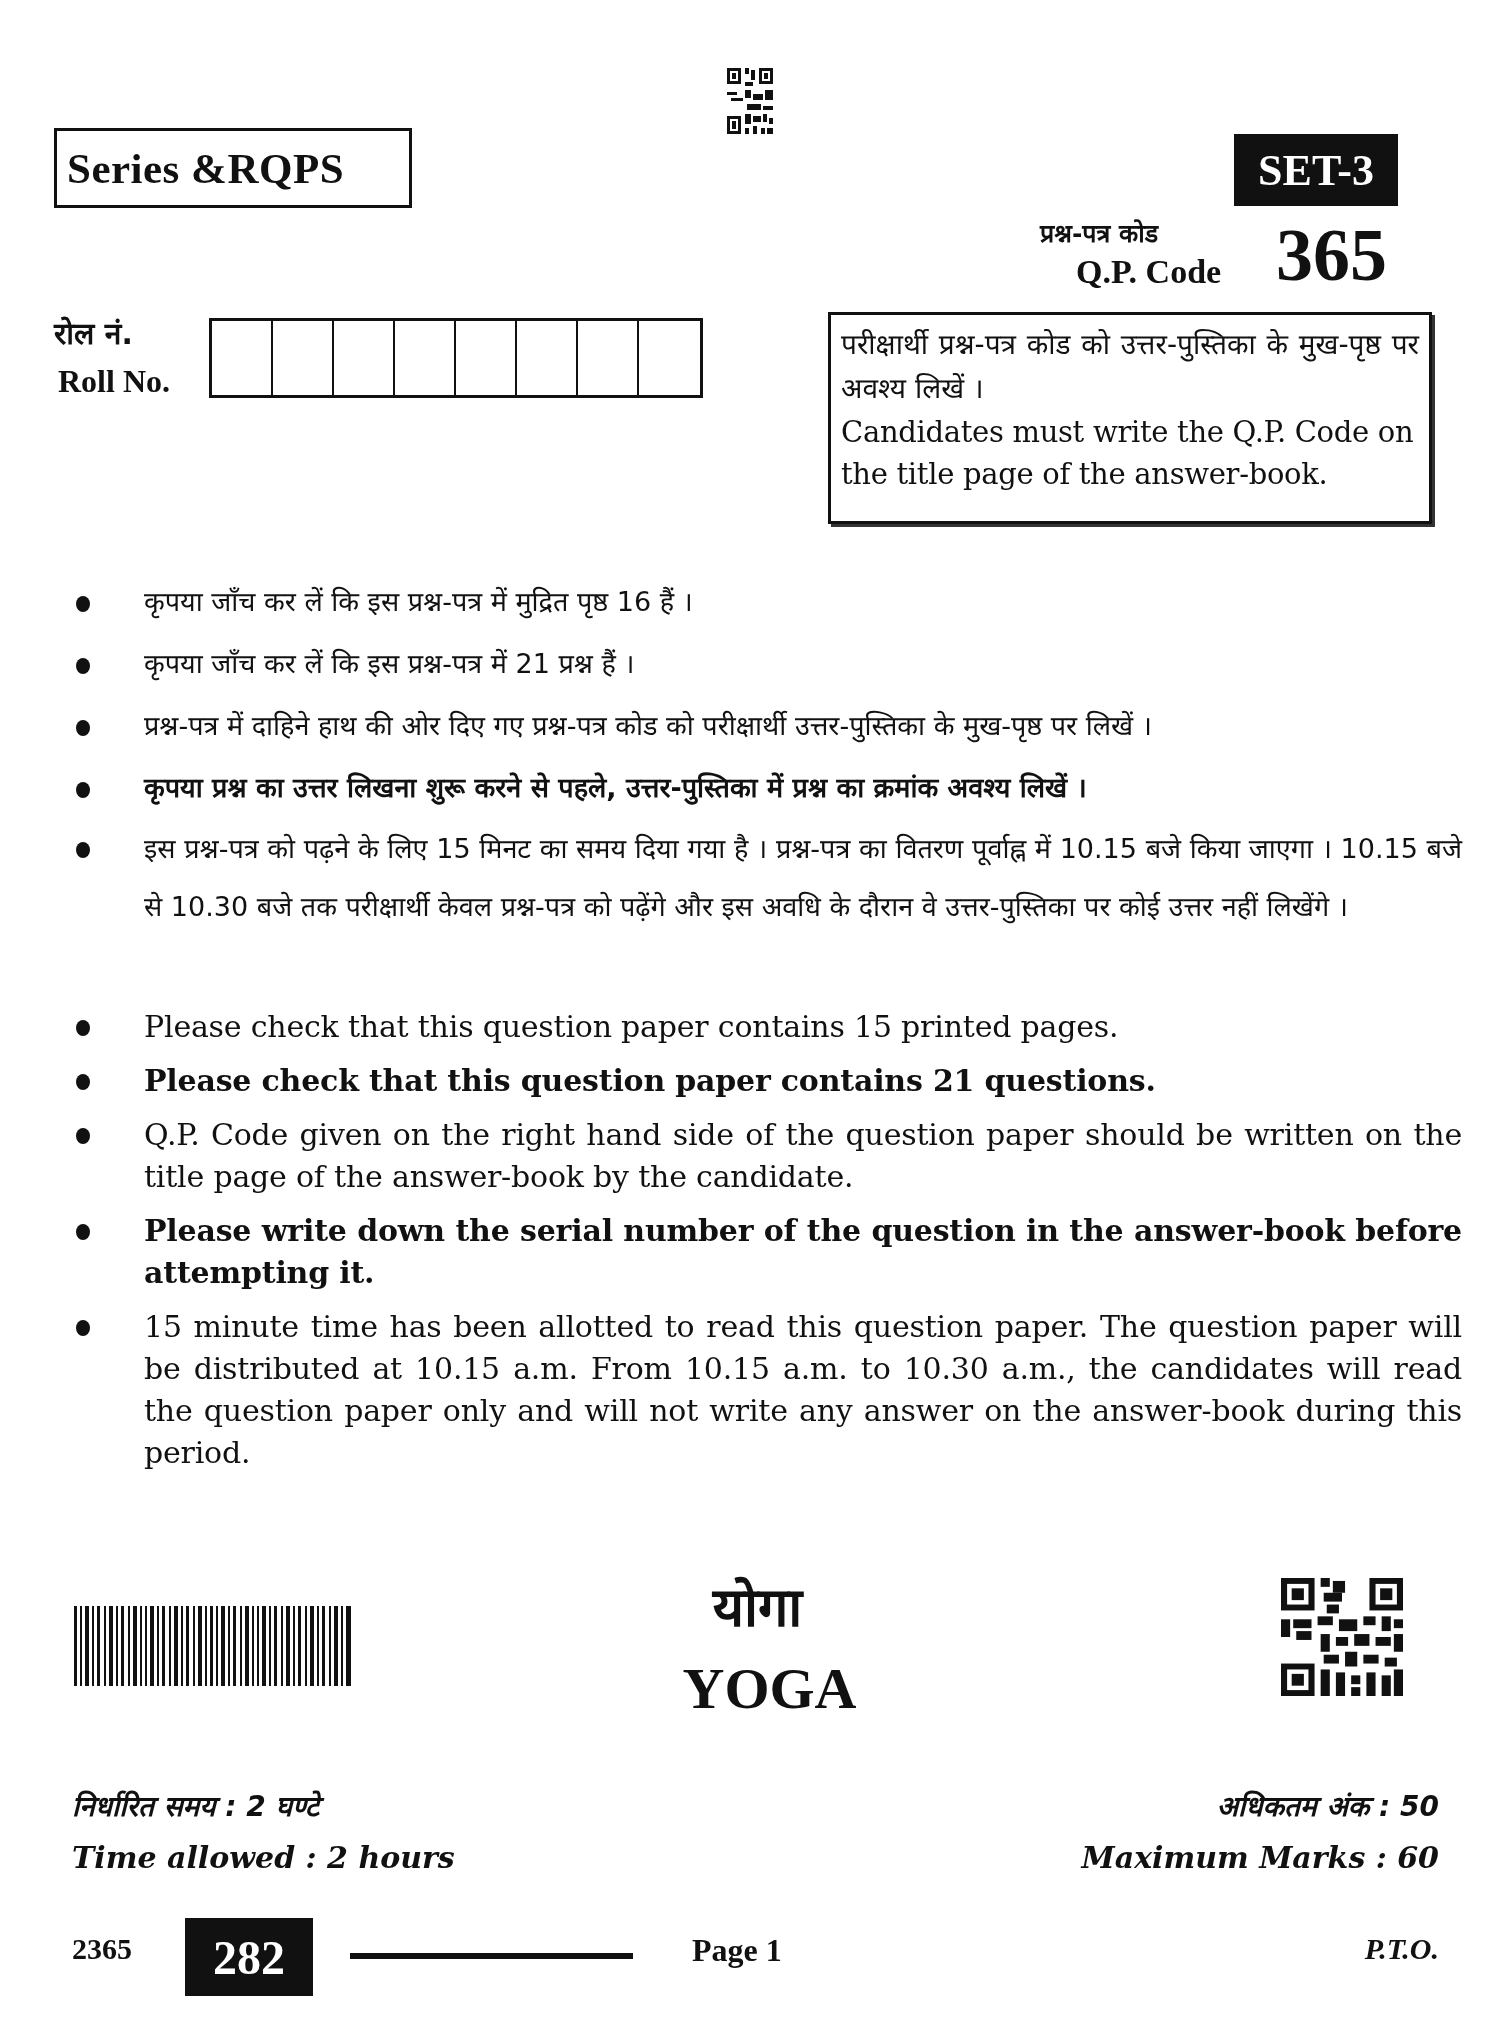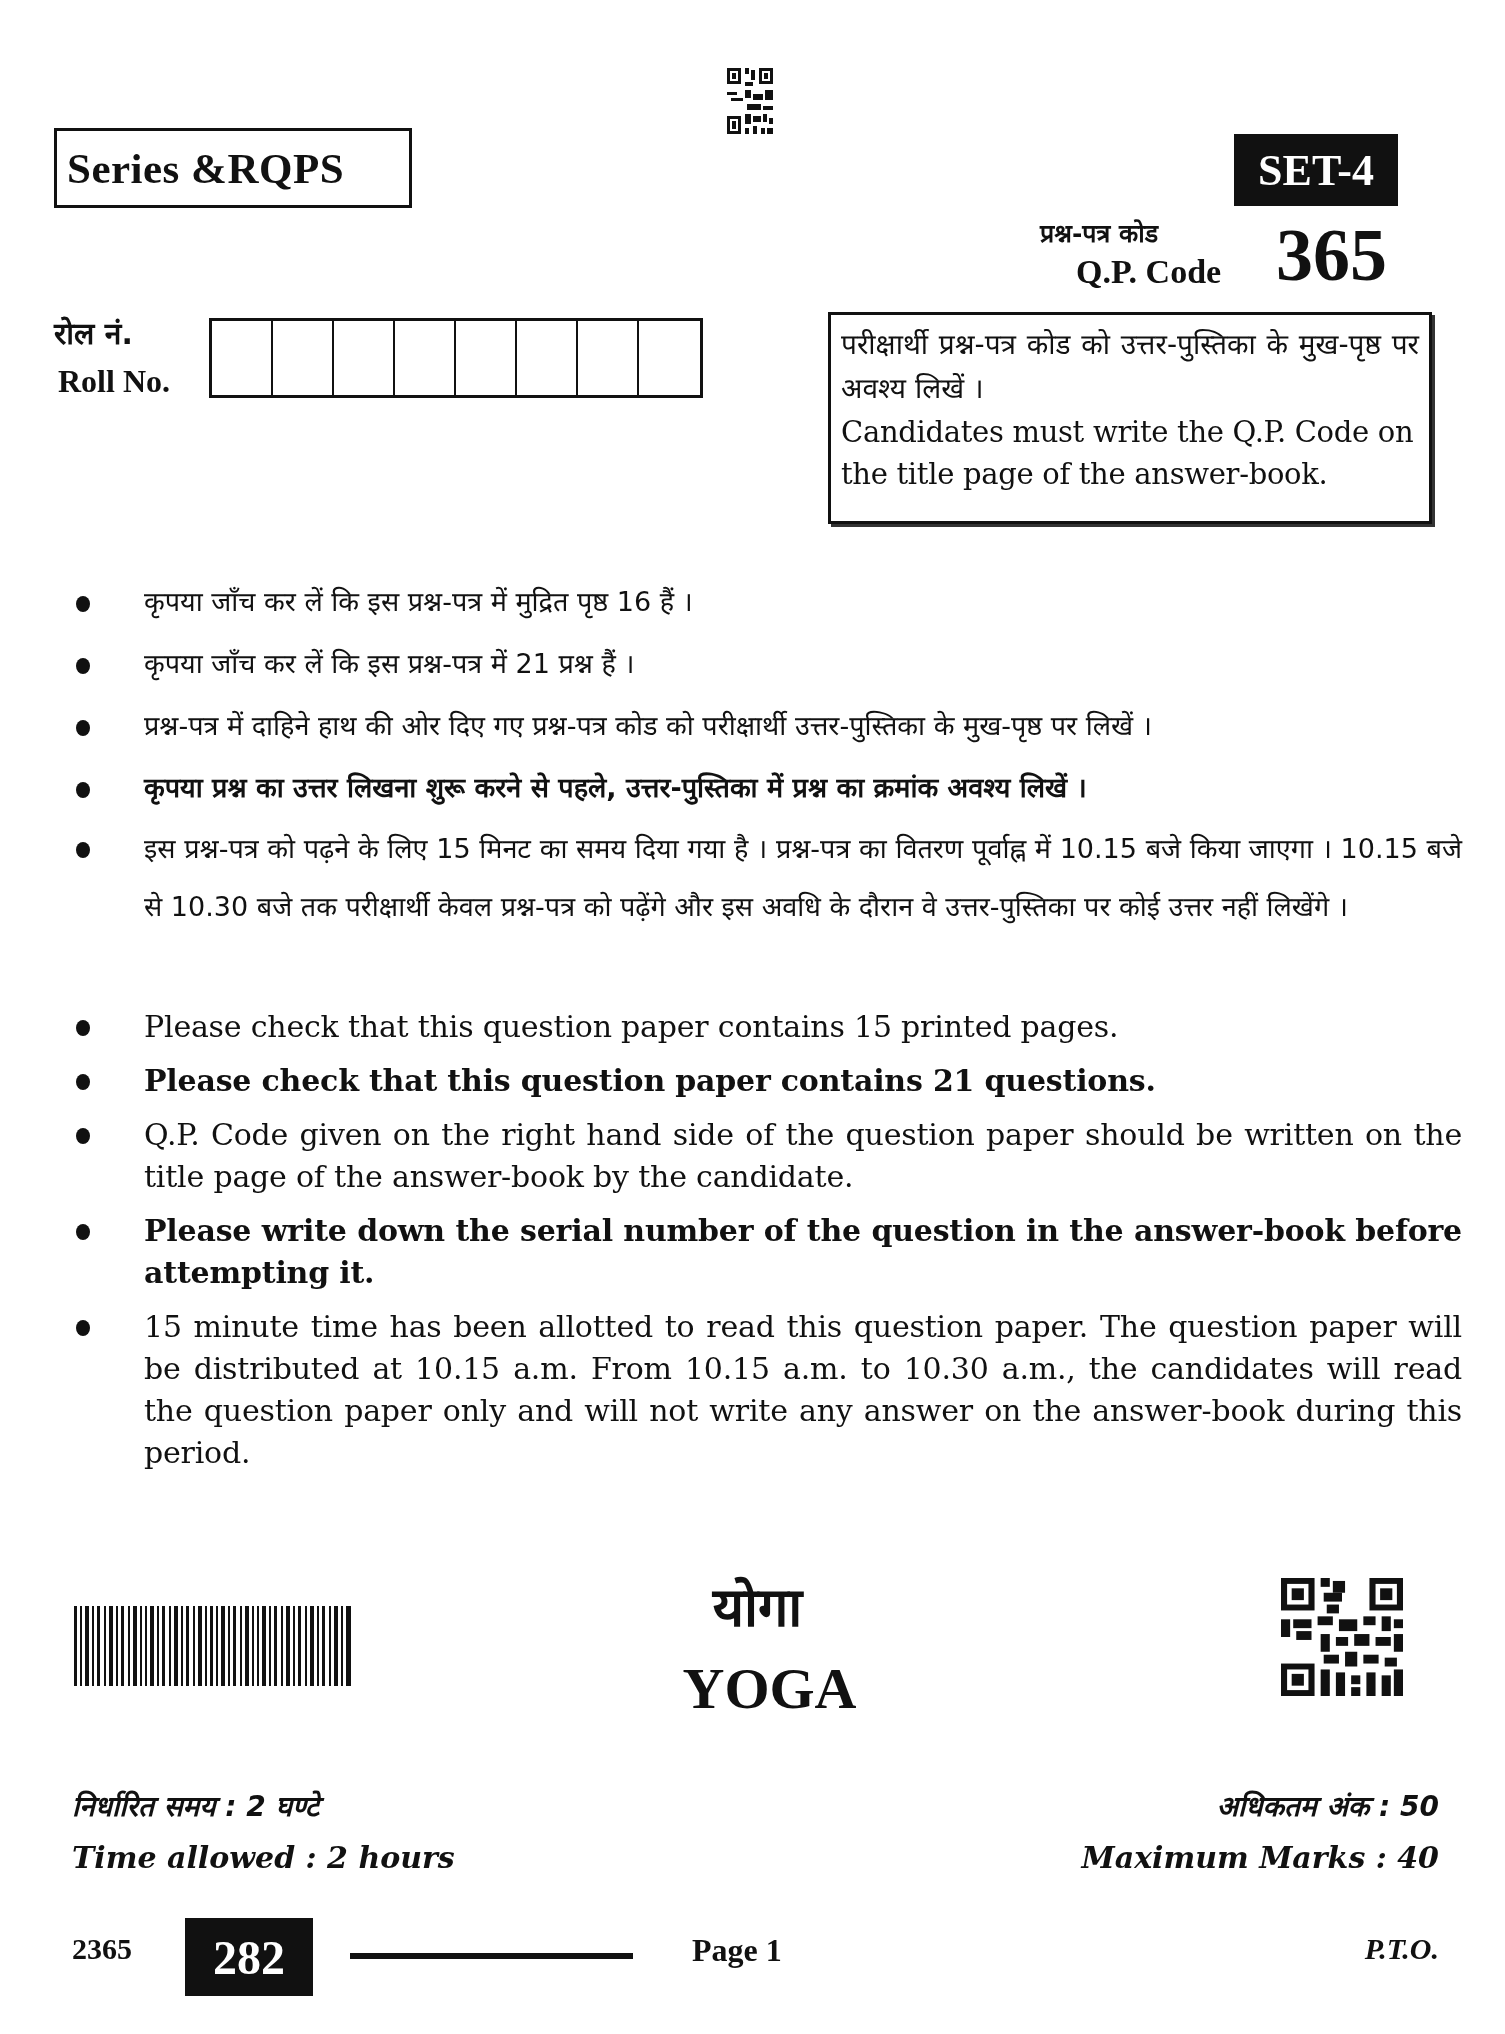--- a/index.html
+++ b/index.html
@@ -91,21 +91,21 @@
       <rect x="42" y="50" width="4" height="6" fill="#111"></rect>
       <rect x="18" y="60" width="4" height="6" fill="#111"></rect>
     <rect x="26" y="58" width="4" height="8" fill="#111"></rect>
       <rect x="34" y="60" width="4" height="6" fill="#111"></rect>
       <rect x="40" y="60" width="6" height="6" fill="#111"></rect>
   </svg>
 </div>
 
 <div class="abs series-box">Series &amp;RQPS</div>
 
-<div class="abs set-box">SET-4</div>
+<div class="abs set-box">SET-3</div>
 
 <div class="abs qp-hi">प्रश्न-पत्र कोड</div>
 <div class="abs qp-en">Q.P. Code</div>
 <div class="abs qp-num">365</div>
 
 <div class="abs roll-hi">रोल नं.</div>
 <div class="abs roll-en">Roll No.</div>
 <div class="abs roll-boxes">
   <div class="roll-cell"></div>
   <div class="roll-cell"></div>
@@ -263,19 +263,19 @@
     <rect x="23" y="37" width="3" height="3" fill="#111"></rect>
       <rect x="28" y="32" width="3" height="8" fill="#111"></rect>
       <rect x="33" y="33" width="3" height="7" fill="#111"></rect>
     <rect x="37" y="31" width="3" height="9" fill="#111"></rect>
   </svg>
 </div>
 
 <div class="abs time-hi">निर्धारित समय : 2 घण्टे</div>
 <div class="abs time-en">Time allowed : 2 hours</div>
 <div class="abs marks-hi">अधिकतम अंक : 50</div>
-<div class="abs marks-en">Maximum Marks : 40</div>
+<div class="abs marks-en">Maximum Marks : 60</div>
 
 <div class="abs foot-code">2365</div>
 <div class="abs foot-box">282</div>
 <div class="abs foot-rule"></div>
 <div class="abs foot-page">Page 1</div>
 <div class="abs foot-pto">P.T.O.</div>
 
 </body></html>

